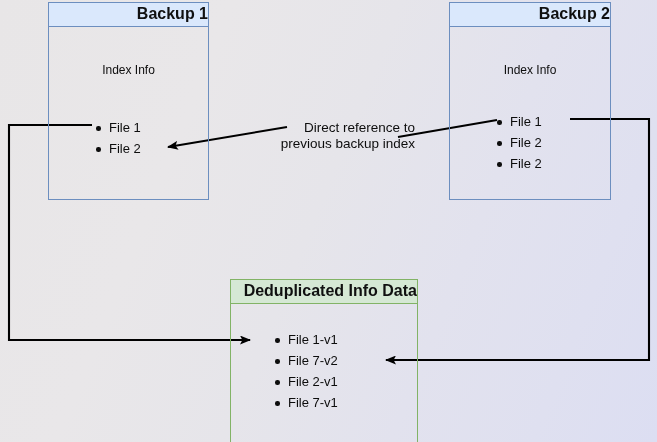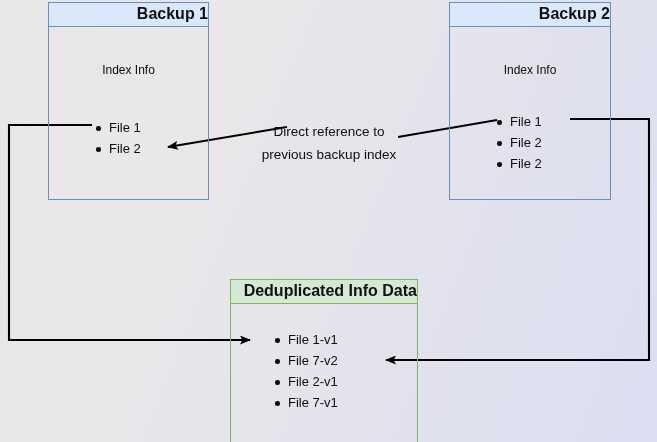--- a/index.html
+++ b/index.html
@@ -72,23 +72,23 @@
     position: absolute;
     left: 2px;
     top: 9px;
     width: 4.5px;
     height: 4.5px;
     border-radius: 50%;
     background: #0d0d0d;
   }
   .center-note {
     position: absolute;
-    text-align: center;
+    text-align: right;
     font-size: 13.5px;
-    line-height: 23px;
+    line-height: 16px;
     color: #0d0d0d;
     white-space: pre-line;
   }
   #edges {
     position: absolute;
     left: 0;
     top: 0;
     width: 657px;
     height: 442px;
     pointer-events: none;

